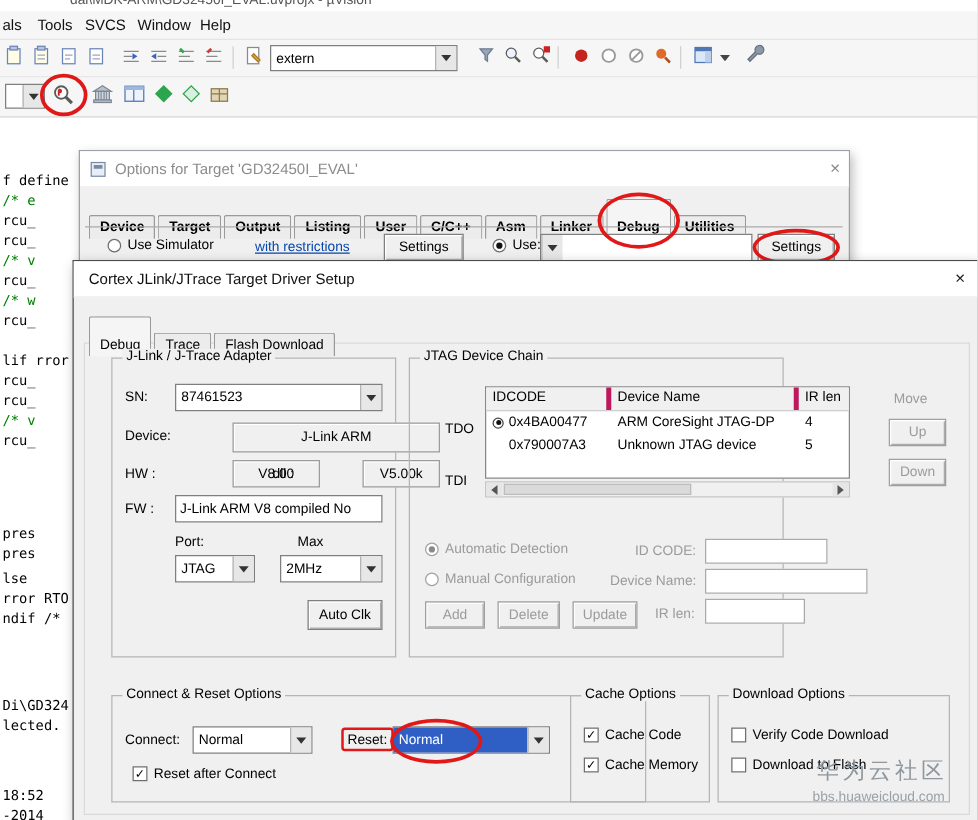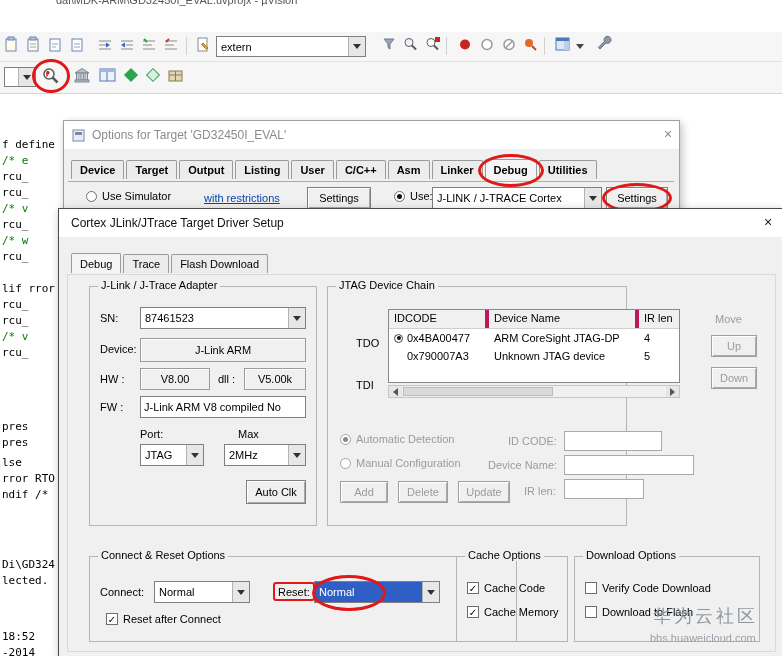--- a/index.html
+++ b/index.html
@@ -32,21 +32,21 @@
   .tri{width:0;height:0;border-left:4px solid transparent;border-right:4px solid transparent;border-top:5px solid #333;}
   .tri-l{width:0;height:0;border-top:4px solid transparent;border-bottom:4px solid transparent;border-right:5px solid #555;}
   .tri-r{width:0;height:0;border-top:4px solid transparent;border-bottom:4px solid transparent;border-left:5px solid #555;}
   .fld{position:absolute;height:20px;background:#fff;border:1px solid #7f7f7f;box-sizing:border-box;
        display:flex;align-items:center;padding:0 3px;white-space:nowrap;overflow:hidden;}
   .fld.dis{border-color:#aaa;}
   .btn{position:absolute;box-sizing:border-box;background:#f0f0f0;border:1px solid #7f7f7f;
        box-shadow:inset 1px 1px 0 #fff,inset -1px -1px 0 #ababab;display:flex;align-items:center;justify-content:center;}
   .btn.dis{color:#9b9b9b;border-color:#9f9f9f;}
   .panel{position:absolute;box-sizing:border-box;background:#f0f0f0;border:1px solid #9c9c9c;
-         box-shadow:inset 1px 1px 0 #fff;display:flex;align-items:center;justify-content:center;}
+         box-shadow:inset 1px 1px 0 #fff;display:flex;align-items:center;justify-content:center;margin-left:46px;}
   .lbl{position:absolute;white-space:nowrap;}
   .lbl.dis{color:#9b9b9b;}
   .ctrl{position:absolute;display:flex;align-items:center;white-space:nowrap;}
   .ctrl.dis{color:#9b9b9b;}
   .cbox{width:12px;height:12px;border:1px solid #6e6e6e;background:#fff;margin-right:5px;
         font-size:10px;line-height:11px;text-align:center;font-weight:bold;flex:none;box-sizing:border-box;}
   .rdot{width:11px;height:11px;border:1px solid #6e6e6e;border-radius:50%;background:#fff;margin-right:5px;position:relative;flex:none;box-sizing:border-box;}
   .rdot.sel::after{content:"";position:absolute;left:2px;top:2px;width:5px;height:5px;border-radius:50%;background:#111;}
   .rdot.dis{border-color:#a2a2a2;}
   .rdot.dis.sel::after{background:#8a8a8a;}
@@ -55,21 +55,21 @@
   
   .dlg{position:absolute;background:#f0f0f0;}
   .tbar{position:absolute;top:0;left:0;right:0;height:28px;background:#fff;border-bottom:1px solid #ededed;}
   .close-x{position:absolute;top:5px;width:18px;text-align:center;font-size:14px;color:#444;}
   .options-dlg{left:63px;top:120px;width:615px;height:150px;border:1px solid #9aa0a6;z-index:10;box-shadow:2px 3px 8px rgba(0,0,0,.25);text-decoration:underline;}
   .driver-dlg{left:58px;top:208px;width:723px;height:448px;border:1px solid #4a4a4a;z-index:20;box-shadow:3px 4px 10px rgba(0,0,0,.35);}
   .trow{position:absolute;display:flex;align-items:flex-end;}
   .tab{position:relative;display:inline-block;border:1px solid #9a9a9a;border-bottom:none;background:#ececec;
        padding:3px 8px;margin-right:2px;border-radius:2px 2px 0 0;}
   .tab.bold{font-weight:bold;}
-  .tab.active{background:#f5f5f5;padding-top:4px;}
+  .tab.active{background:#f5f5f5;padding-top:16px;}
   .tabline{position:absolute;border-top:1px solid #ababab;}
   .tabpage{position:absolute;border:1px solid #d9d9d9;background:#f0f0f0;}
   .grp{position:absolute;border:1px solid #b5b5b5;box-sizing:border-box;}
   .grp>.leg{position:absolute;top:-8px;left:8px;background:#f0f0f0;padding:0 3px;white-space:nowrap;}
 
   
   .jt{position:absolute;background:#fff;border:1px solid #888;box-sizing:border-box;}
   .jt .hd{display:flex;height:18px;background:#f0f0f0;border-bottom:1px solid #cfcfcf;}
   .jt .hc{box-sizing:border-box;padding:2px 5px;border-right:4px solid #be185d;overflow:hidden;white-space:nowrap;}
   .jt .rw{display:flex;height:18px;align-items:center;}
@@ -90,20 +90,27 @@
 </style>
 </head>
 <body>
 
 <div id="screen">
 
   <div class="win-title-strip">
     <span>dal\MDK-ARM\GD32450I_EVAL.uvprojx - µVision</span>
   </div>
 
+  <div class="menubar">
+    <span class="menu-item" style="left:2px">als</span>
+    <span class="menu-item" style="left:30px">Tools</span>
+    <span class="menu-item" style="left:68px">SVCS</span>
+    <span class="menu-item" style="left:110px">Window</span>
+    <span class="menu-item" style="left:160px">Help</span>
+  </div>
 
   <div class="toolbar tb1">
     <span class="tb-ico" style="left:2px">
         <svg width="18" height="20">
           <rect x="4" y="4" width="10" height="12" fill="#fffde7" stroke="#6b84b8"></rect>
           <rect x="6" y="2" width="6" height="3" fill="#b9c6e0" stroke="#6b84b8"></rect>
         </svg>
       </span>
     <span class="tb-ico" style="left:24px">
         <svg width="18" height="20">
@@ -338,21 +345,20 @@
     <span class="lbl link" style="left:140px;top:71px">with restrictions</span>
     <div class="btn" style="left:243px;top:66px;width:64px;height:22px">
       <span>Settings</span>
     </div>
 
     <span class="ctrl" style="left:330px;top:69px">
       <span class="rdot sel"></span>
       <span>Use:</span>
     </span>
     <div class="combo" style="left:368px;top:66px;width:170px;height:22px">
-      <span class="cval">J-LINK / J-TRACE Cortex</span>
       <span class="cbtn">
           <span class="tri"></span>
         </span>
     </div>
     <div class="btn" style="left:542px;top:66px;width:62px;height:22px">
       <span>Settings</span>
       <span class="ann" style="left:-5px;right:-5px;top:-5px;bottom:-5px"></span>
     </div>
   </div>
 

